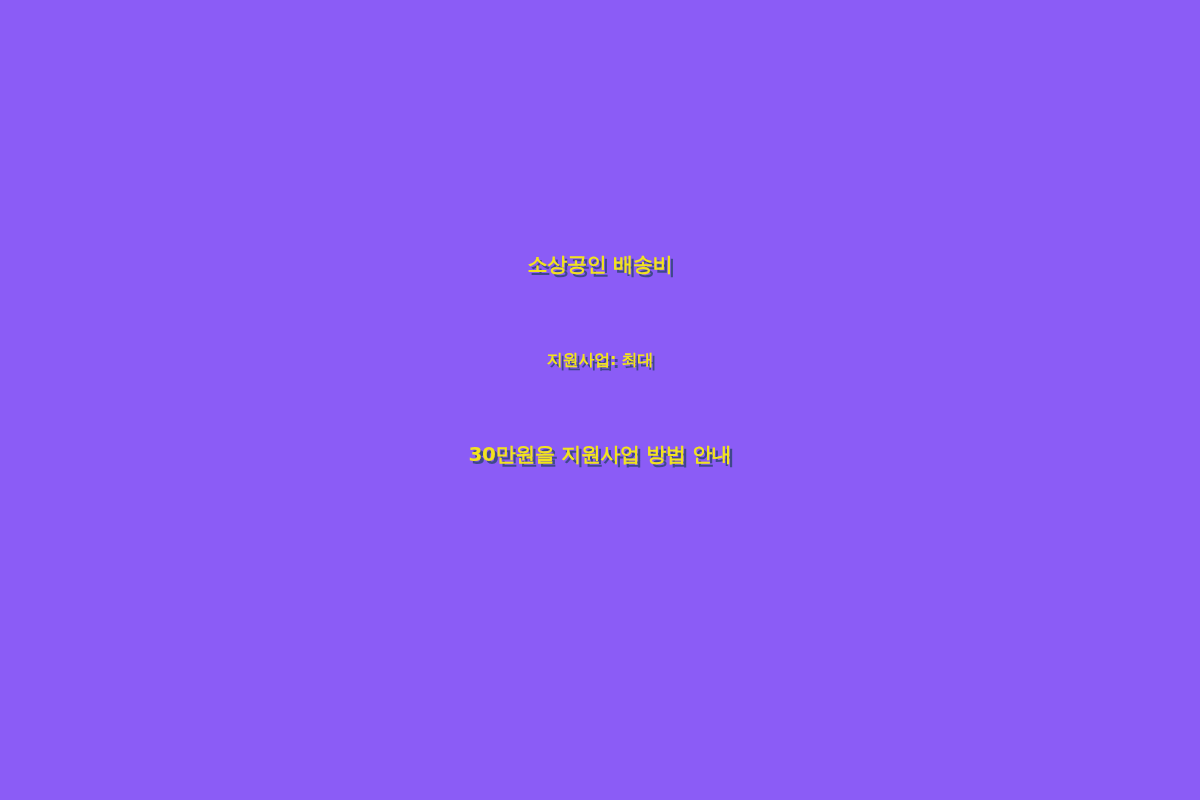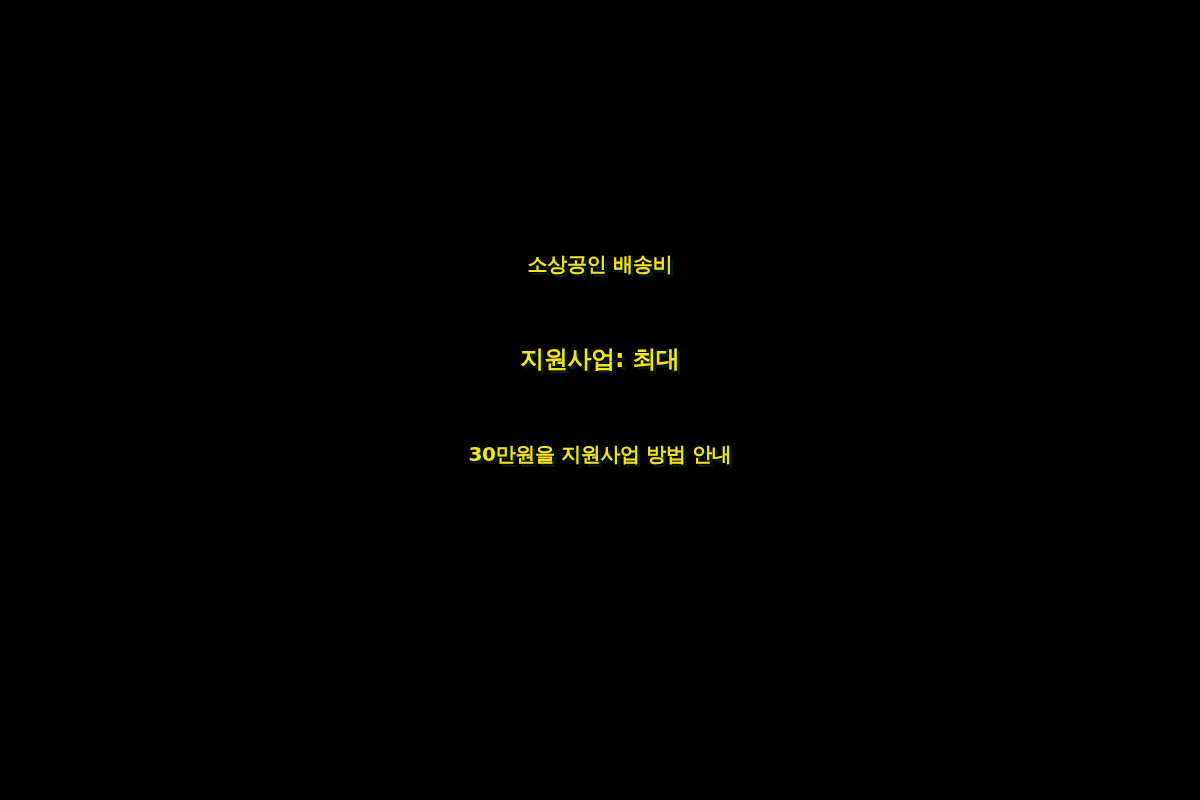--- a/index.html
+++ b/index.html
@@ -48,25 +48,25 @@
   }
 
   .headline-line.line-3 {
     font-size: 83px;
     letter-spacing: -0.018em;
   }
 </style>
 </head>
 <body>
 
-<div id="banner" style="background-color: #000000;">
+<div id="banner" style="background-color: #8b5cf6;">
 
   <div id="headline-block">
 
     <span class="headline-line line-1" style="color: rgb(242, 227, 30); text-shadow: rgba(2, 57, 51, 0.55) 3px 3px 0px; font-size: 20px;">소상공인 배송비</span>
 
-    <span class="headline-line line-2" style="color: rgb(242, 227, 30); text-shadow: rgba(2, 57, 51, 0.55) 3px 3px 0px; font-size: 24px;">지원사업: 최대</span>
+    <span class="headline-line line-2" style="color: rgb(242, 227, 30); text-shadow: rgba(2, 57, 51, 0.55) 3px 3px 0px; font-size: 16px;">지원사업: 최대</span>
 
     <span class="headline-line line-3" style="color: rgb(242, 227, 30); text-shadow: rgba(2, 57, 51, 0.55) 3px 3px 0px; font-size: 20px;">30만원을 지원사업 방법 안내</span>
 
   </div>
 
 </div>
 
 </body></html>

